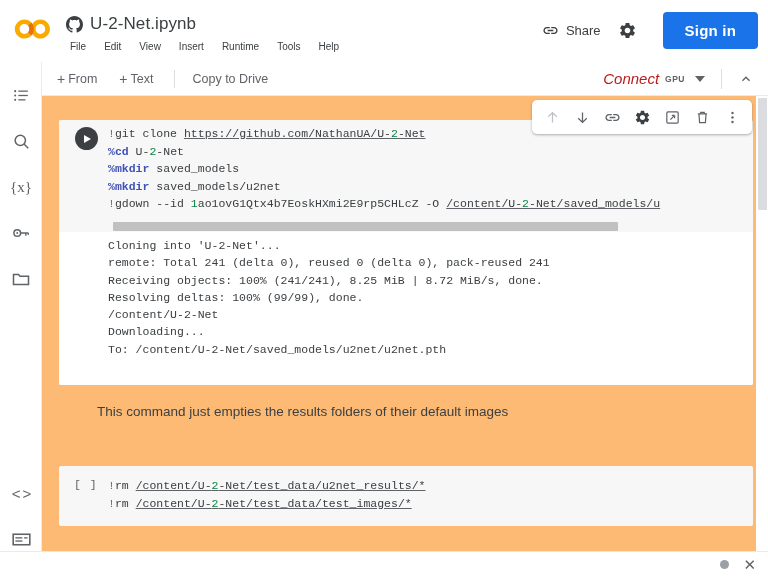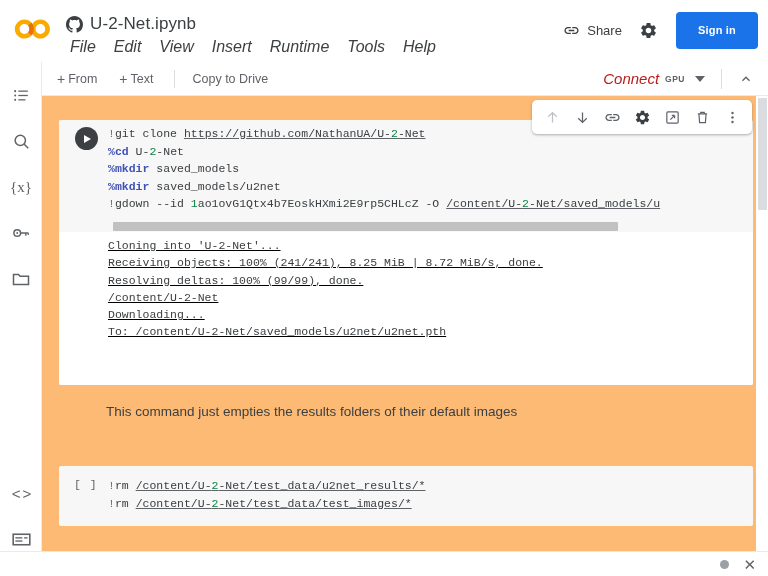--- a/index.html
+++ b/index.html
@@ -21,35 +21,35 @@
     position:absolute; left:14px; top:16px; width:40px; height:26px;
   }
   .title-row { position:absolute; left:66px; top:14px; display:flex; align-items:center; gap:7px; }
   .gh-icon { width:17px; height:17px; display:block; }
   .doc-title {
     font-size:17px; color:#3c4043; letter-spacing:0.1px; line-height:20px;
     white-space:nowrap;
   }
   .menubar { position:absolute; left:66px; top:36px; display:flex; gap:0px; }
   .menu-item {
-    font-size:16px; color:#3c4043; padding:3px 9px; border-radius:3px;
-    cursor:pointer; line-height:15px; white-space:nowrap;font-style:italic;
+    font-size:10px; color:#3c4043; padding:3px 9px; border-radius:3px;
+    cursor:pointer; line-height:15px; white-space:nowrap;
   }
   .menu-item:first-child { padding-left:4px; }
 
   .hdr-right { position:absolute; right:10px; top:12px; display:flex; align-items:center; gap:0px; }
   .share-btn {
     display:flex; align-items:center; gap:7px; padding:7px 9px;
     border-radius:4px; cursor:pointer;
   }
   .share-label { font-size:13px; color:#3c4043; }
   .gear-btn { padding:7px 8px; border-radius:50%; cursor:pointer; display:flex; }
   .signin-btn {
-    margin-left:10px;
-    background:#1a73e8; color:#fff; font-size:11px; font-weight:bold;
+    margin-left:18px;
+    background:#1a73e8; color:#fff; font-size:15px; font-weight:bold;
     padding:0 22px; height:37px; line-height:37px; border-radius:4px;
     cursor:pointer; letter-spacing:0.2px;
   }
 
   
   .toolbar {
     position:absolute; left:42px; top:62px; width:726px; height:34px;
     border-bottom:1px solid #e8eaed;
     display:flex; align-items:center;
   }
@@ -139,31 +139,31 @@
   .hscroll-track {
     position:absolute; left:49px; top:101px; width:645px; height:11px; background:#f7f7f7;
   }
   .hscroll-thumb {
     position:absolute; left:5px; top:1px; width:505px; height:9px;
     background:#c1c1c1; border-radius:1px;
   }
 
   .output-area {
     position:absolute; left:0; top:112px; width:694px; height:153px;
-    background:#fff; padding:5px 0 0 49px; overflow:hidden;text-decoration:underline;
+    background:#fff; padding:5px 0 0 49px; overflow:hidden;
   }
   .out-line {
     font-family:"Liberation Mono", monospace; font-size:11.5px; line-height:17.3px;
     color:#3c4043; white-space:pre;
   }
   .out-link { color:#1a0dab; text-decoration:underline; }
 
   
   .md-text {
-    position:absolute; left:64px; top:306px; width:640px;
+    position:absolute; left:55px; top:306px; width:640px;
     font-size:13.5px; color:#3c4043; line-height:20px;
   }
 
   
   .cell2 {
     position:absolute; left:17px; top:370px; width:694px; height:60px;
     background:#f7f7f7; border-radius:2px; overflow:hidden;
   }
   .empty-marker {
     position:absolute; left:15px; top:12px;
@@ -394,20 +394,21 @@
           <div class="code-line"><span class="k-magic">%cd</span><span> U-</span><span class="k-num">2</span><span>-Net</span></div>
           <div class="code-line"><span class="k-magic">%mkdir</span><span> saved_models</span></div>
           <div class="code-line"><span class="k-magic">%mkdir</span><span> saved_models/u2net</span></div>
           <div class="code-line"><span class="k-bang">!</span><span>gdown --id </span><span class="k-num">1</span><span>ao1ovG1Qtx4b7EoskHXmi2E9rp5CHLcZ -O </span><span class="u">/content/U-</span><span class="u k-num">2</span><span class="u">-Net/saved_models/u</span></div>
         </div>
       <div class="hscroll-track">
         <div class="hscroll-thumb"></div>
       </div>
       <div class="output-area" id="cell1-output">
           <div class="out-line">Cloning into 'U-2-Net'...</div>
+          <div class="out-line">remote: Total 241 (delta 0), reused 0 (delta 0), pack-reused 241</div>
           <div class="out-line">Receiving objects: 100% (241/241), 8.25 MiB | 8.72 MiB/s, done.</div>
           <div class="out-line">Resolving deltas: 100% (99/99), done.</div>
           <div class="out-line">/content/U-2-Net</div>
           <div class="out-line">Downloading...</div>
           <div class="out-line">To: /content/U-2-Net/saved_models/u2net/u2net.pth</div>
         </div>
     </div>
 
     <div class="md-text">This command just empties the results folders of their default images</div>
 

